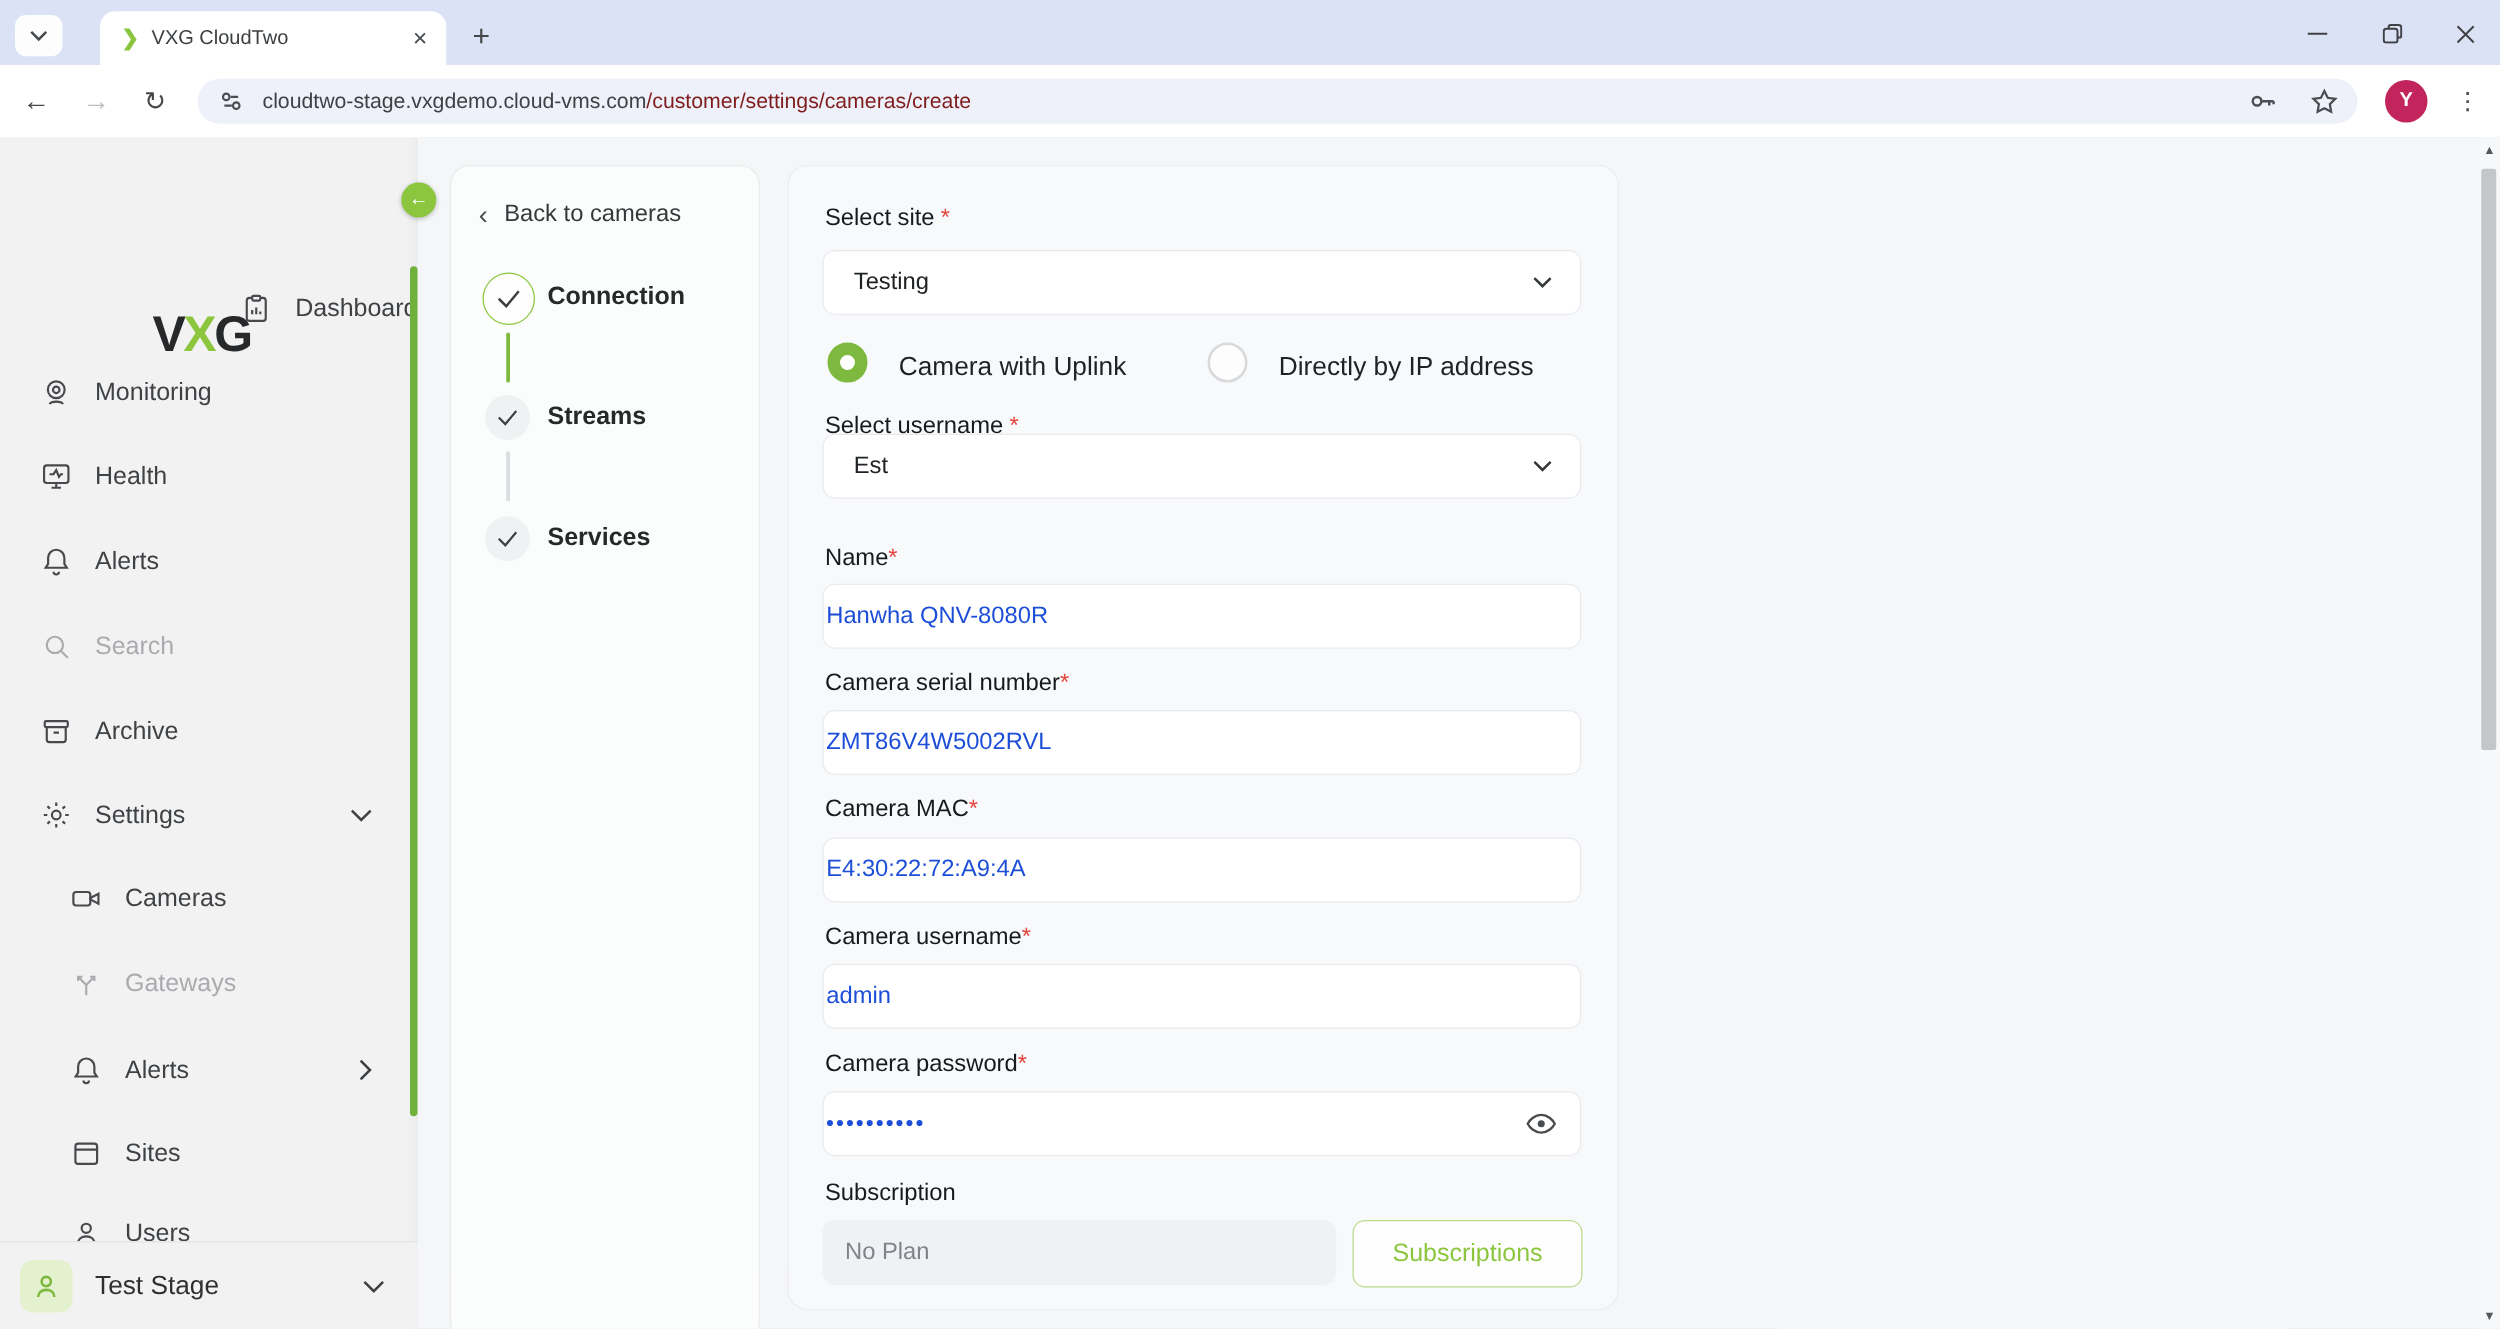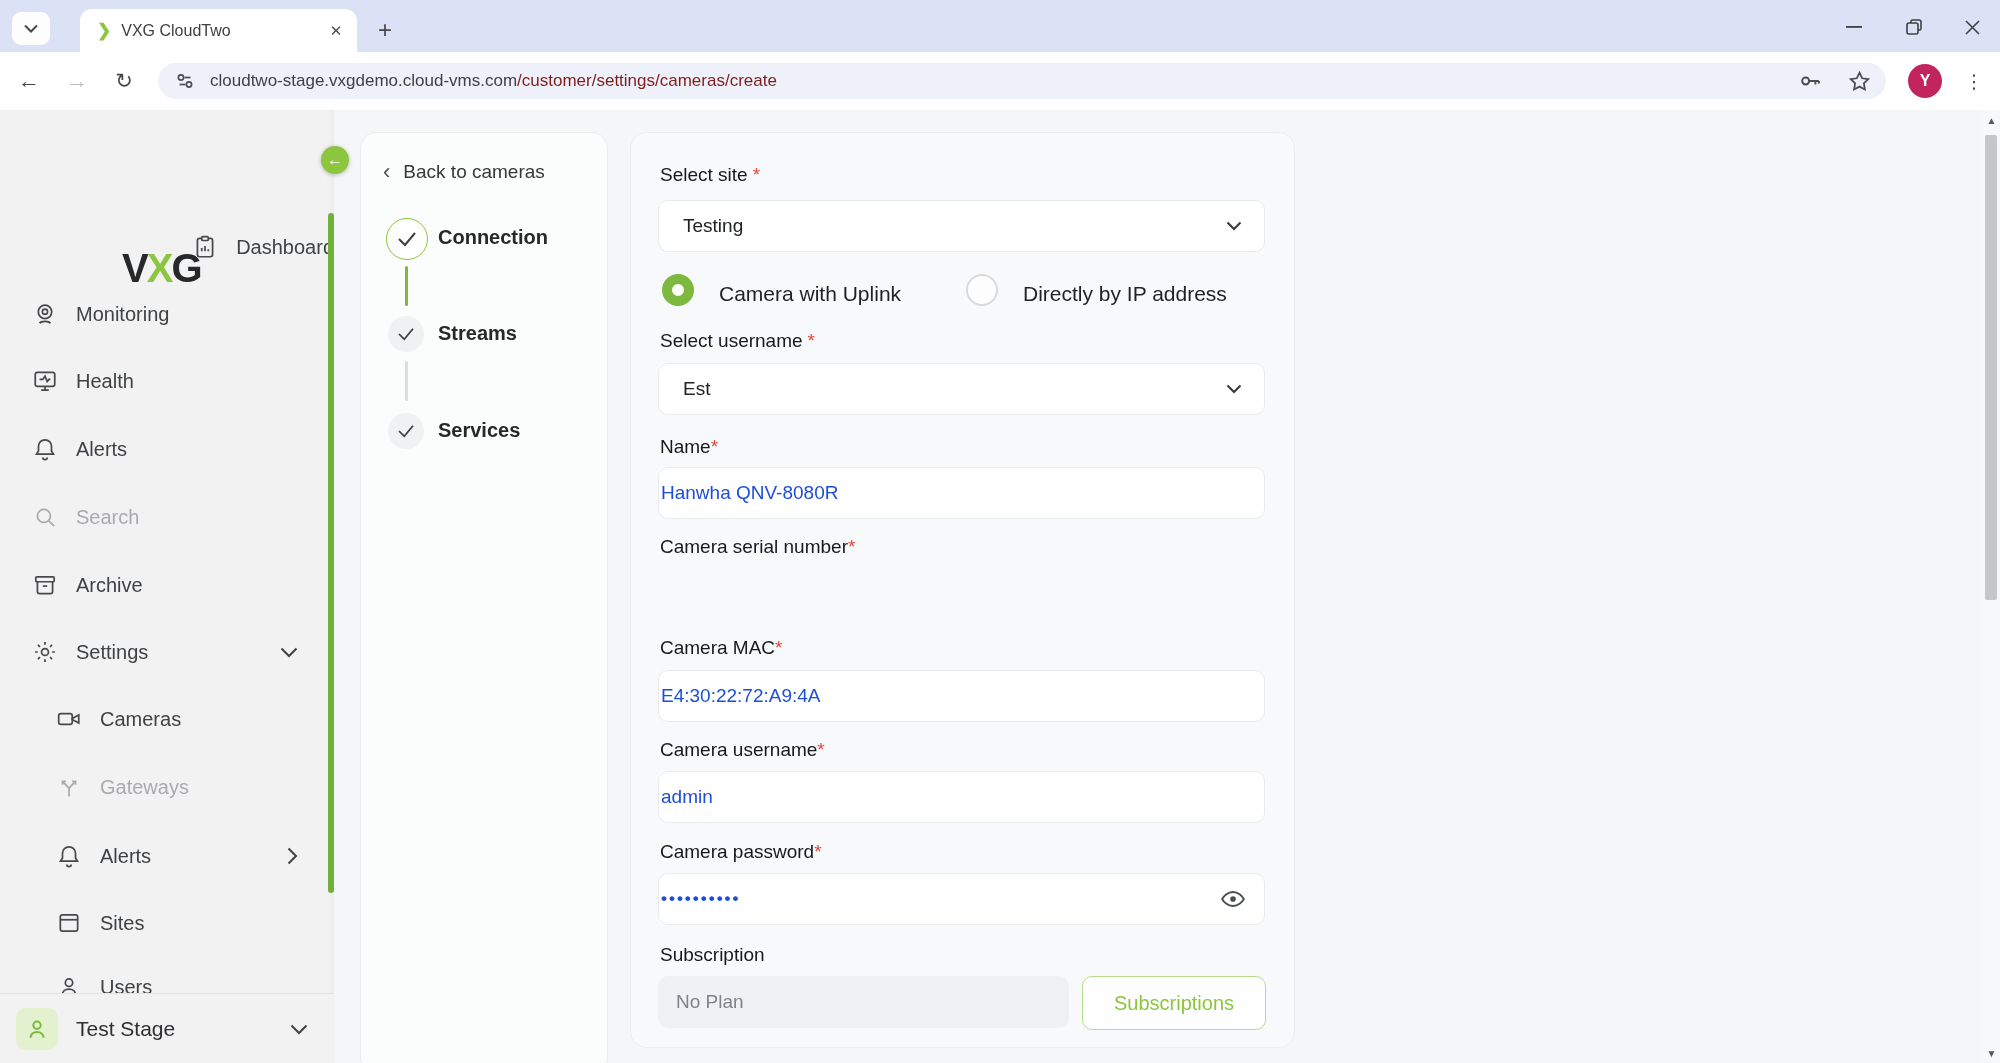--- a/index.html
+++ b/index.html
@@ -324,33 +324,36 @@
     <div class="radio-row" style="left:31px;top:141px;">
       <span class="radio on"></span>
       <span class="radio-lbl">Camera with Uplink</span>
     </div>
     <div class="radio-row" style="left:335px;top:141px;">
       <span class="radio off"></span>
       <span class="radio-lbl">Directly by IP address</span>
     </div>
 
     <div class="abs flabel" style="top:197px;"><span>Select username</span><span class="star gap">*</span></div>
-    <div class="abs fselect" style="top:230px;">
+    <div class="abs fselect" style="top:214px;">
       <span class="val">Est</span>
       <svg class="dd" width="16" height="10" viewBox="0 0 16 10">
           <polyline points="1.5,1.5 8,8 14.5,1.5" fill="none" stroke="#35383a" stroke-width="2"></polyline>
         </svg>
     </div>
 
     <div class="abs flabel" style="top:303px;"><span>Name</span><span class="star">*</span></div>
     <div class="abs finput" style="top:334px;">
       <input value="Hanwha QNV-8080R" style="">
     </div>
 
     <div class="abs flabel" style="top:403px;"><span>Camera serial number</span><span class="star">*</span></div>
+    <div class="abs finput" style="top:435px;">
+      <input value="ZMT86V4W5002RVL" style="">
+    </div>
 
     <div class="abs flabel" style="top:504px;"><span>Camera MAC</span><span class="star">*</span></div>
     <div class="abs finput" style="top:537px;">
       <input value="E4:30:22:72:A9:4A" style="">
     </div>
 
     <div class="abs flabel" style="top:606px;"><span>Camera username</span><span class="star">*</span></div>
     <div class="abs finput" style="top:638px;">
       <input value="admin" style="">
     </div>

